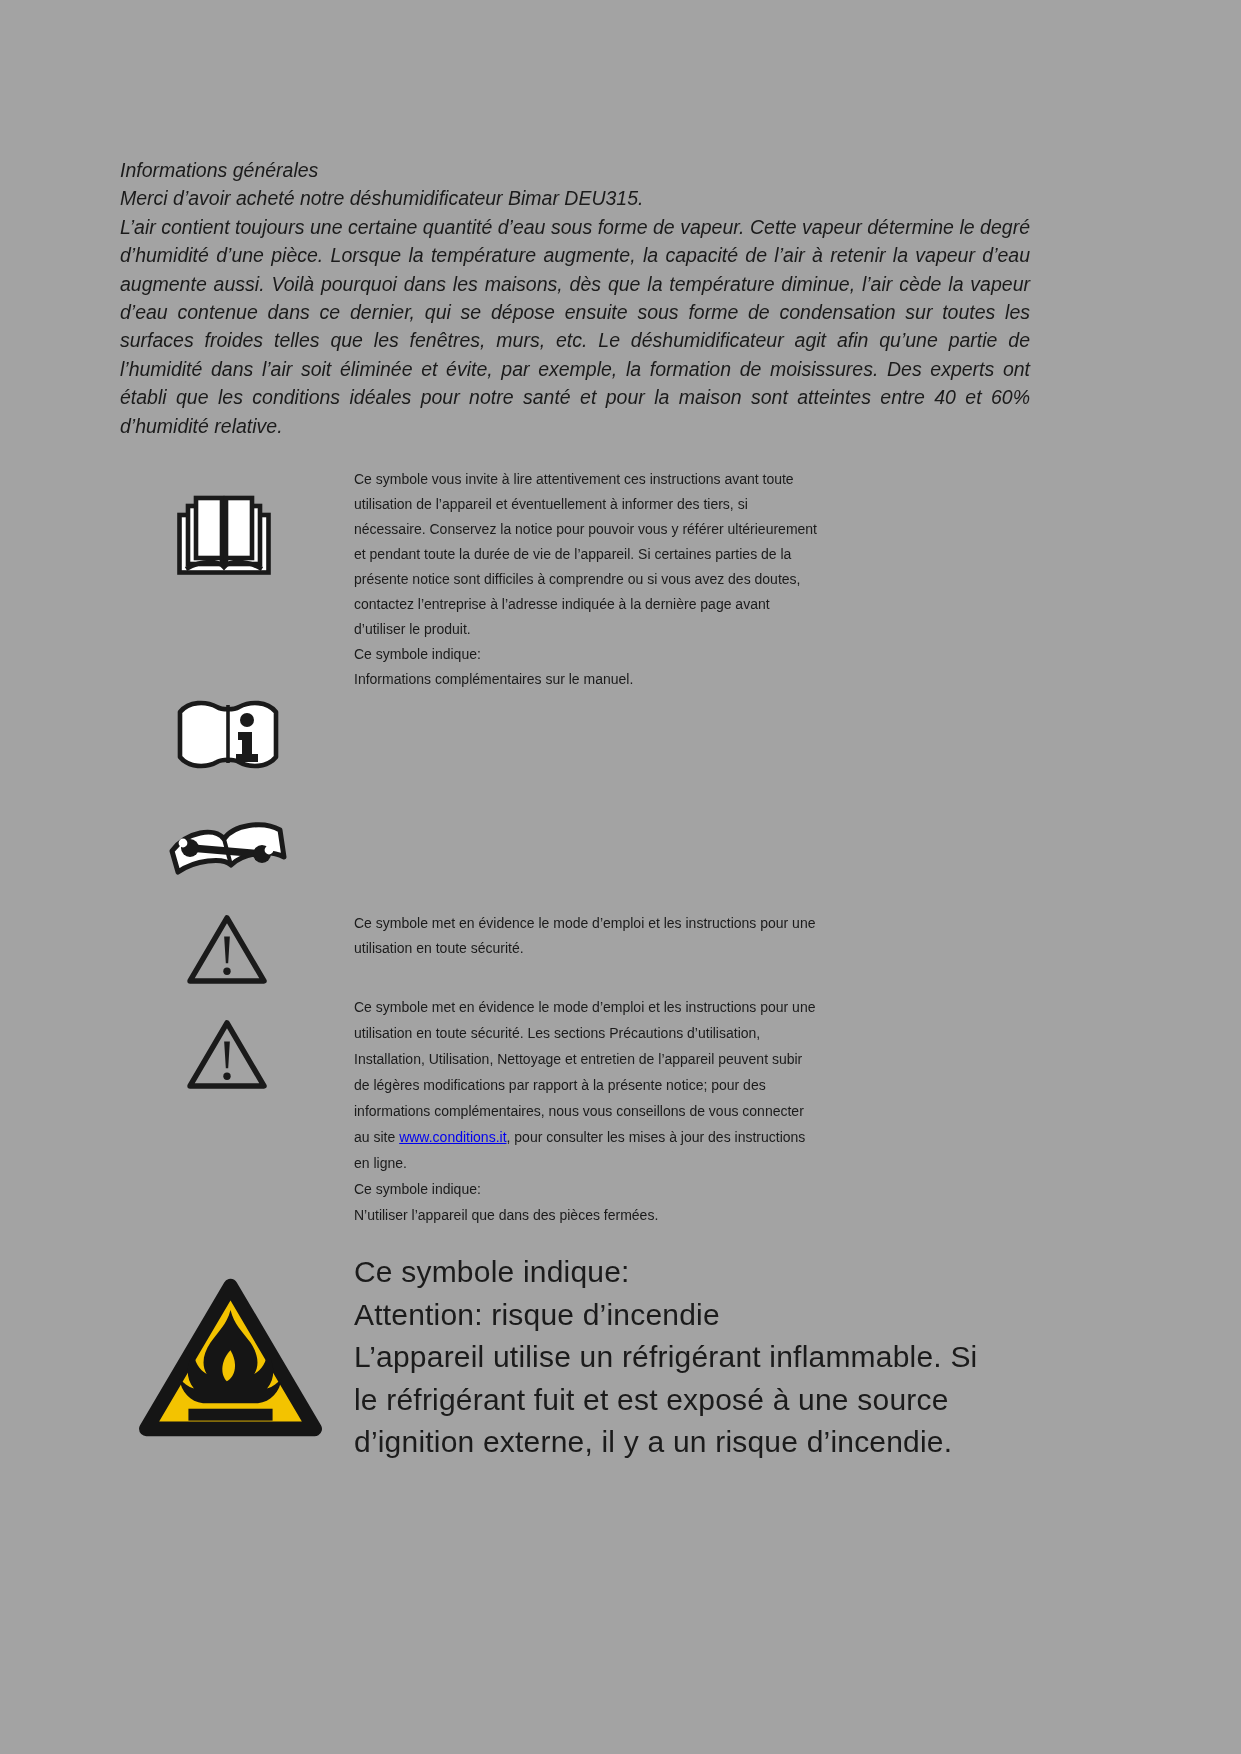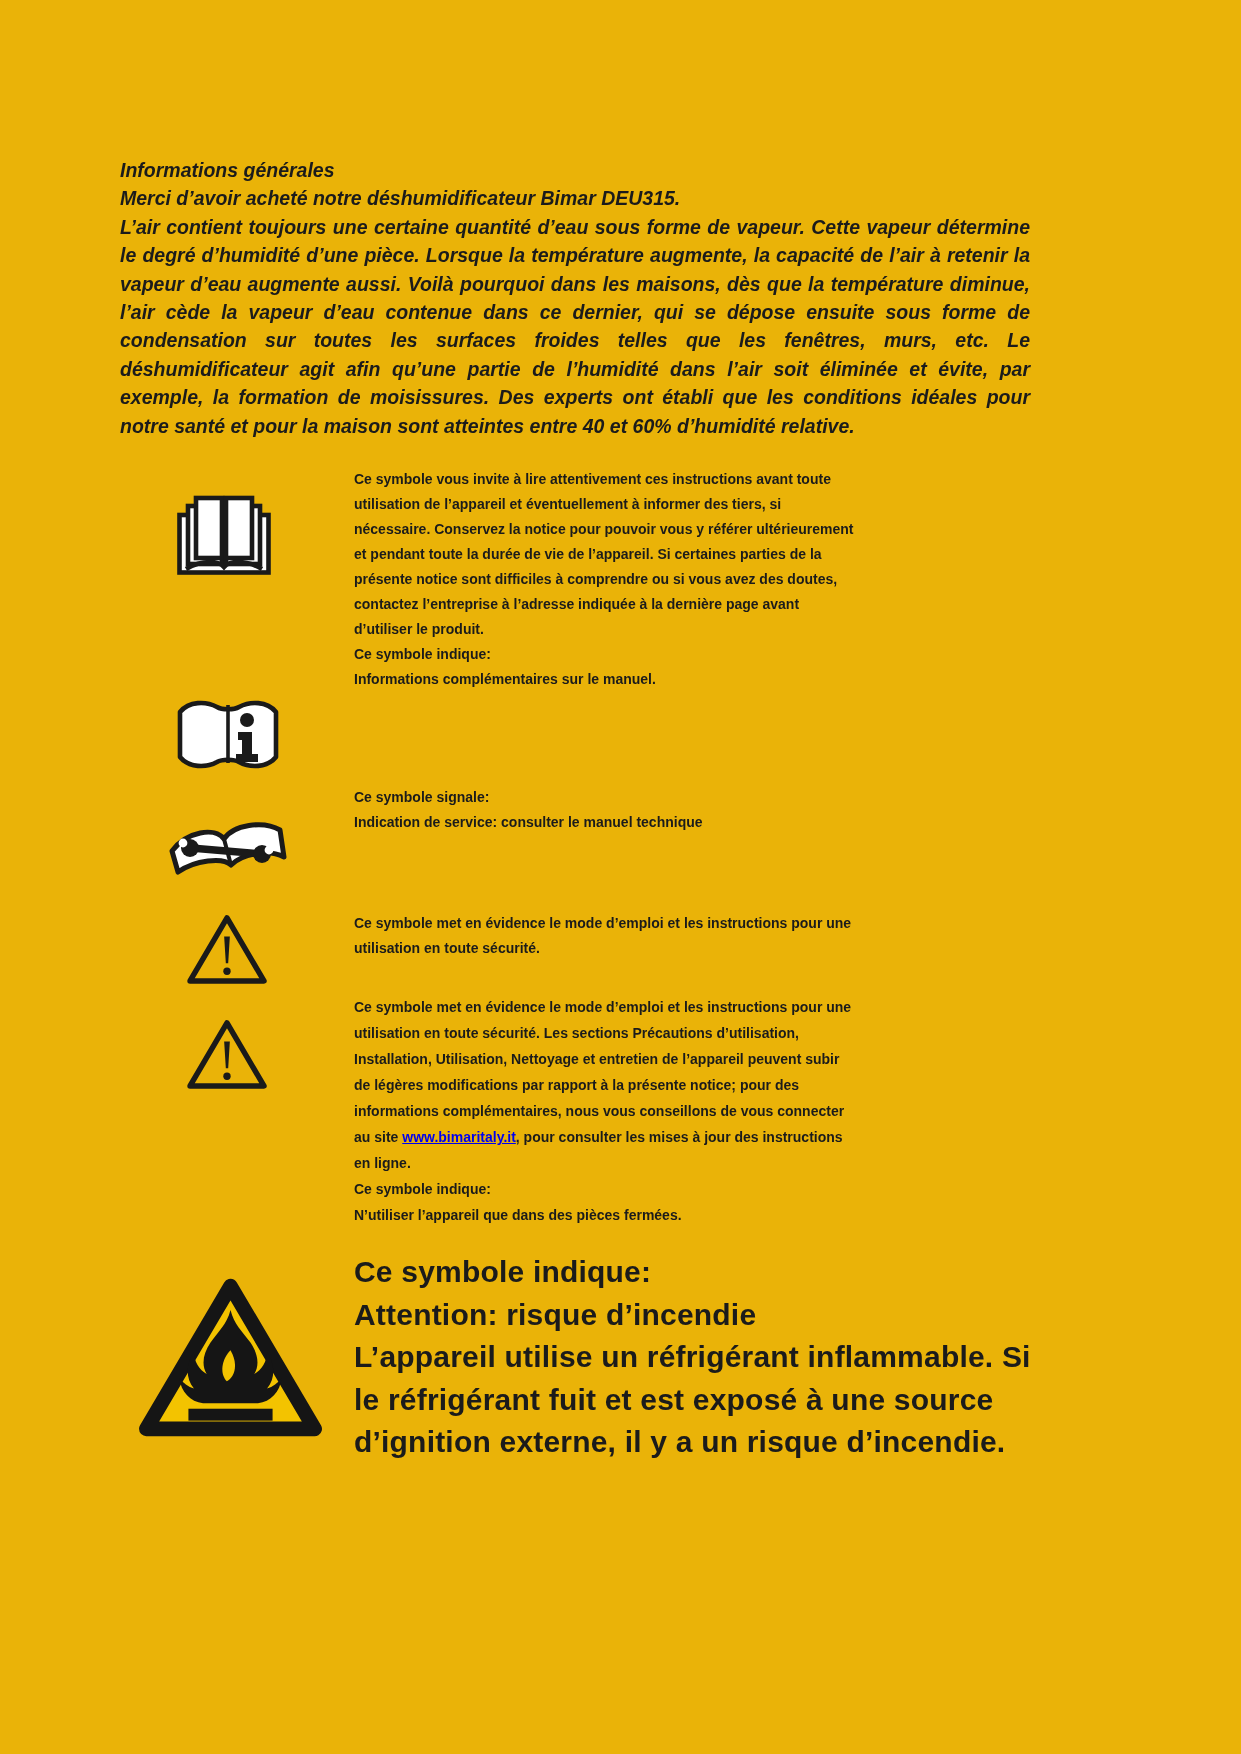--- a/index.html
+++ b/index.html
@@ -1,23 +1,22 @@
 <!DOCTYPE html>
 <html><head>
 <meta charset="utf-8">
 <style>
   html,body{margin:0;padding:0;background:#ffffff;}
   .page{
     position:relative;
     width:1241px;height:1754px;
-    background:#eab308;
+    background:#a3a3a3;
     color:#1b1b1b;
     font-family:"Liberation Sans", sans-serif;
     overflow:hidden;
-    font-weight:bold;
   }
   .intro{
     position:absolute;left:120px;top:156px;width:910px;
     font-style:italic;font-size:19.5px;line-height:28.4px;
   }
   .intro-body{text-align:justify;}
   .tblock{
     position:absolute;left:354px;
     white-space:pre;
     font-size:14px;line-height:25px;
@@ -110,32 +109,30 @@
   <div class="tblock b1">Ce symbole vous invite à lire attentivement ces instructions avant toute
 utilisation de l’appareil et éventuellement à informer des tiers, si
 nécessaire. Conservez la notice pour pouvoir vous y référer ultérieurement
 et pendant toute la durée de vie de l’appareil. Si certaines parties de la
 présente notice sont difficiles à comprendre ou si vous avez des doutes,
 contactez l’entreprise à l’adresse indiquée à la dernière page avant
 d’utiliser le produit.
 Ce symbole indique:
 Informations complémentaires sur le manuel.</div>
 
-  <div class="tblock b2">Ce symbole signale:
-Indication de service: consulter le manuel technique</div>
 
   <div class="tblock b3">Ce symbole met en évidence le mode d’emploi et les instructions pour une
 utilisation en toute sécurité.</div>
 
   <div class="tblock b4"><span>Ce symbole met en évidence le mode d’emploi et les instructions pour une
 utilisation en toute sécurité. Les sections Précautions d’utilisation,
 Installation, Utilisation, Nettoyage et entretien de l’appareil peuvent subir
 de légères modifications par rapport à la présente notice; pour des
 informations complémentaires, nous vous conseillons de vous connecter
-au site </span><a class="weblink">www.bimaritaly.it</a><span>, pour consulter les mises à jour des instructions
+au site </span><a class="weblink">www.conditions.it</a><span>, pour consulter les mises à jour des instructions
 en ligne.
 Ce symbole indique:
 N’utiliser l’appareil que dans des pièces fermées.</span></div>
 
   <div class="tblock b5">Ce symbole indique:
 Attention: risque d’incendie
 L’appareil utilise un réfrigérant inflammable. Si
 le réfrigérant fuit et est exposé à une source
 d’ignition externe, il y a un risque d’incendie.</div>
 

